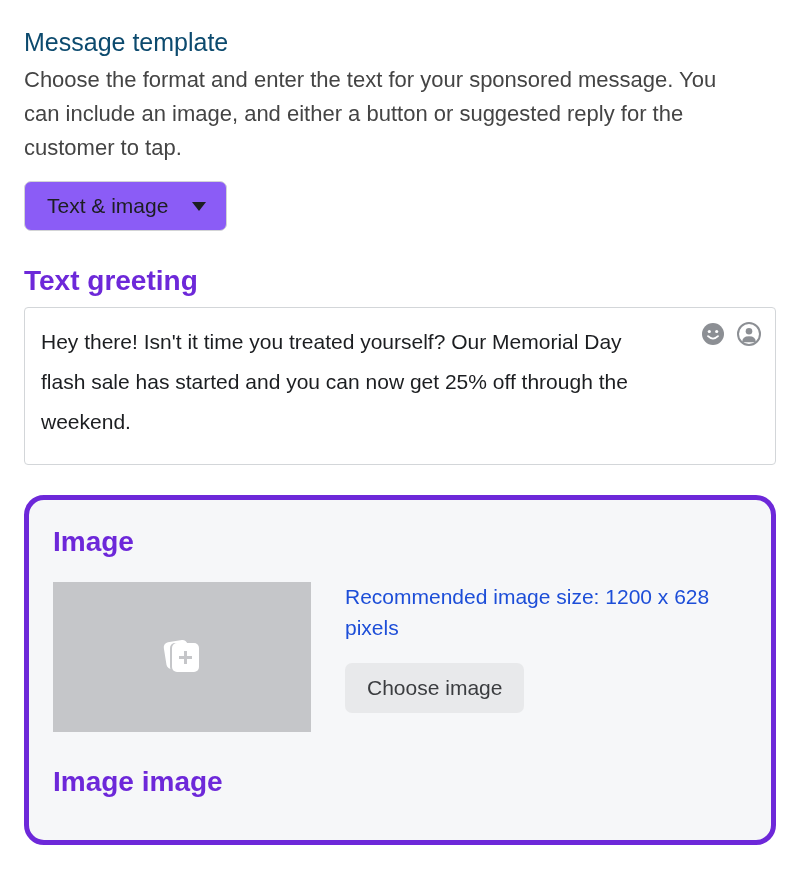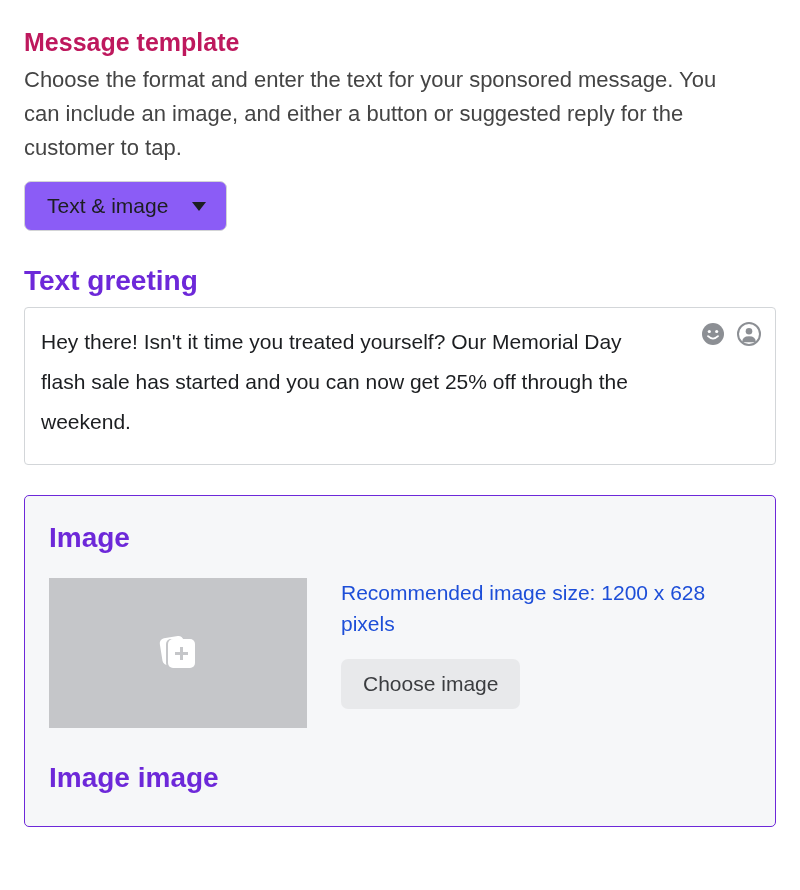--- a/index.html
+++ b/index.html
@@ -11,22 +11,22 @@
       font-family: -apple-system, BlinkMacSystemFont, "Segoe UI", Helvetica, Arial, sans-serif;
       background: #ffffff;
       width: 800px;
       height: 890px;
       padding: 28px 24px 0 24px;
       color: #1c1e21;
       overflow: hidden;
     }
     .section-title {
       font-size: 25px;
-      font-weight: 700;
-      color: #be185d;
+      font-weight: 400;
+      color: #0c4a6e;
       margin-bottom: 6px;
     }
     .section-description {
       font-size: 22px;
       line-height: 1.55;
       color: #444;
       margin-bottom: 16px;
       max-width: 720px;
     }
     .dropdown-button {
@@ -84,24 +84,24 @@
       gap: 12px;
       align-items: center;
     }
     .icon-circle {
       width: 24px;
       height: 24px;
       cursor: pointer;
       display: block;
     }
     .image-panel {
-      border: 1px solid #6d28d9;
-      border-radius: 5px;
+      border: 5px solid #6d28d9;
+      border-radius: 20px;
       background: #f6f7f9;
-      padding: 26px 24px 8px 24px;
+      padding: 26px 24px 18px 24px;
     }
     .image-panel .field-label {
       margin-bottom: 24px;
     }
     .image-row {
       display: flex;
       gap: 34px;
       align-items: flex-start;
       margin-bottom: 34px;
     }

